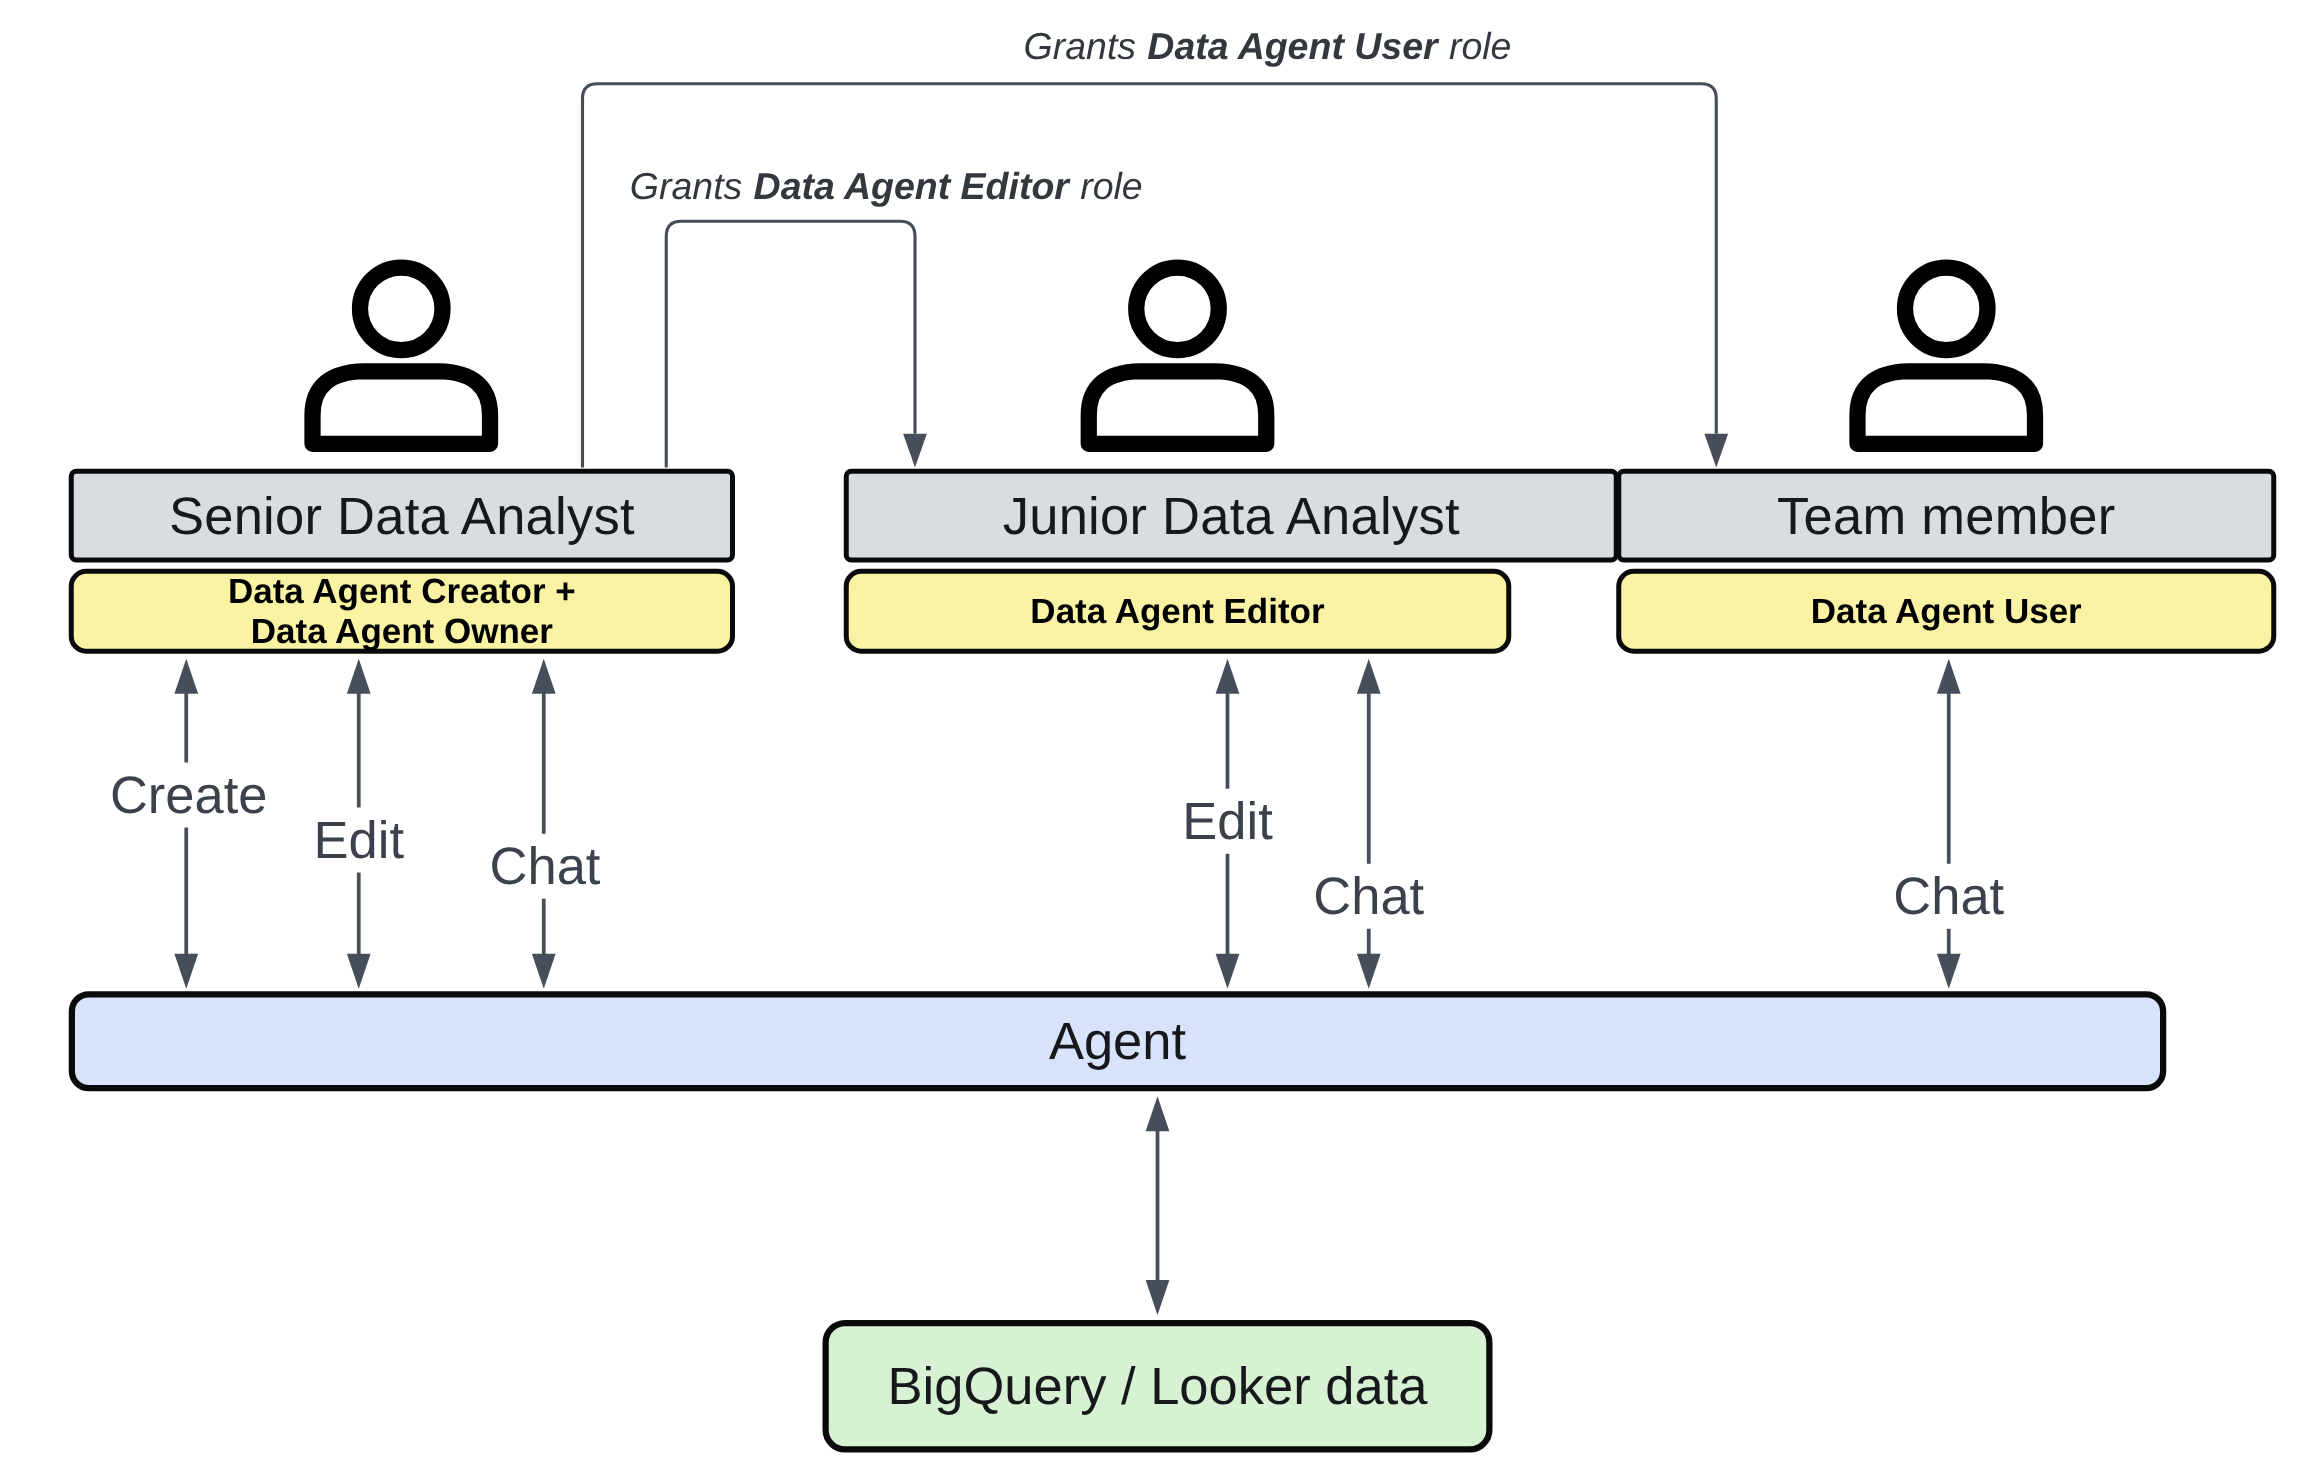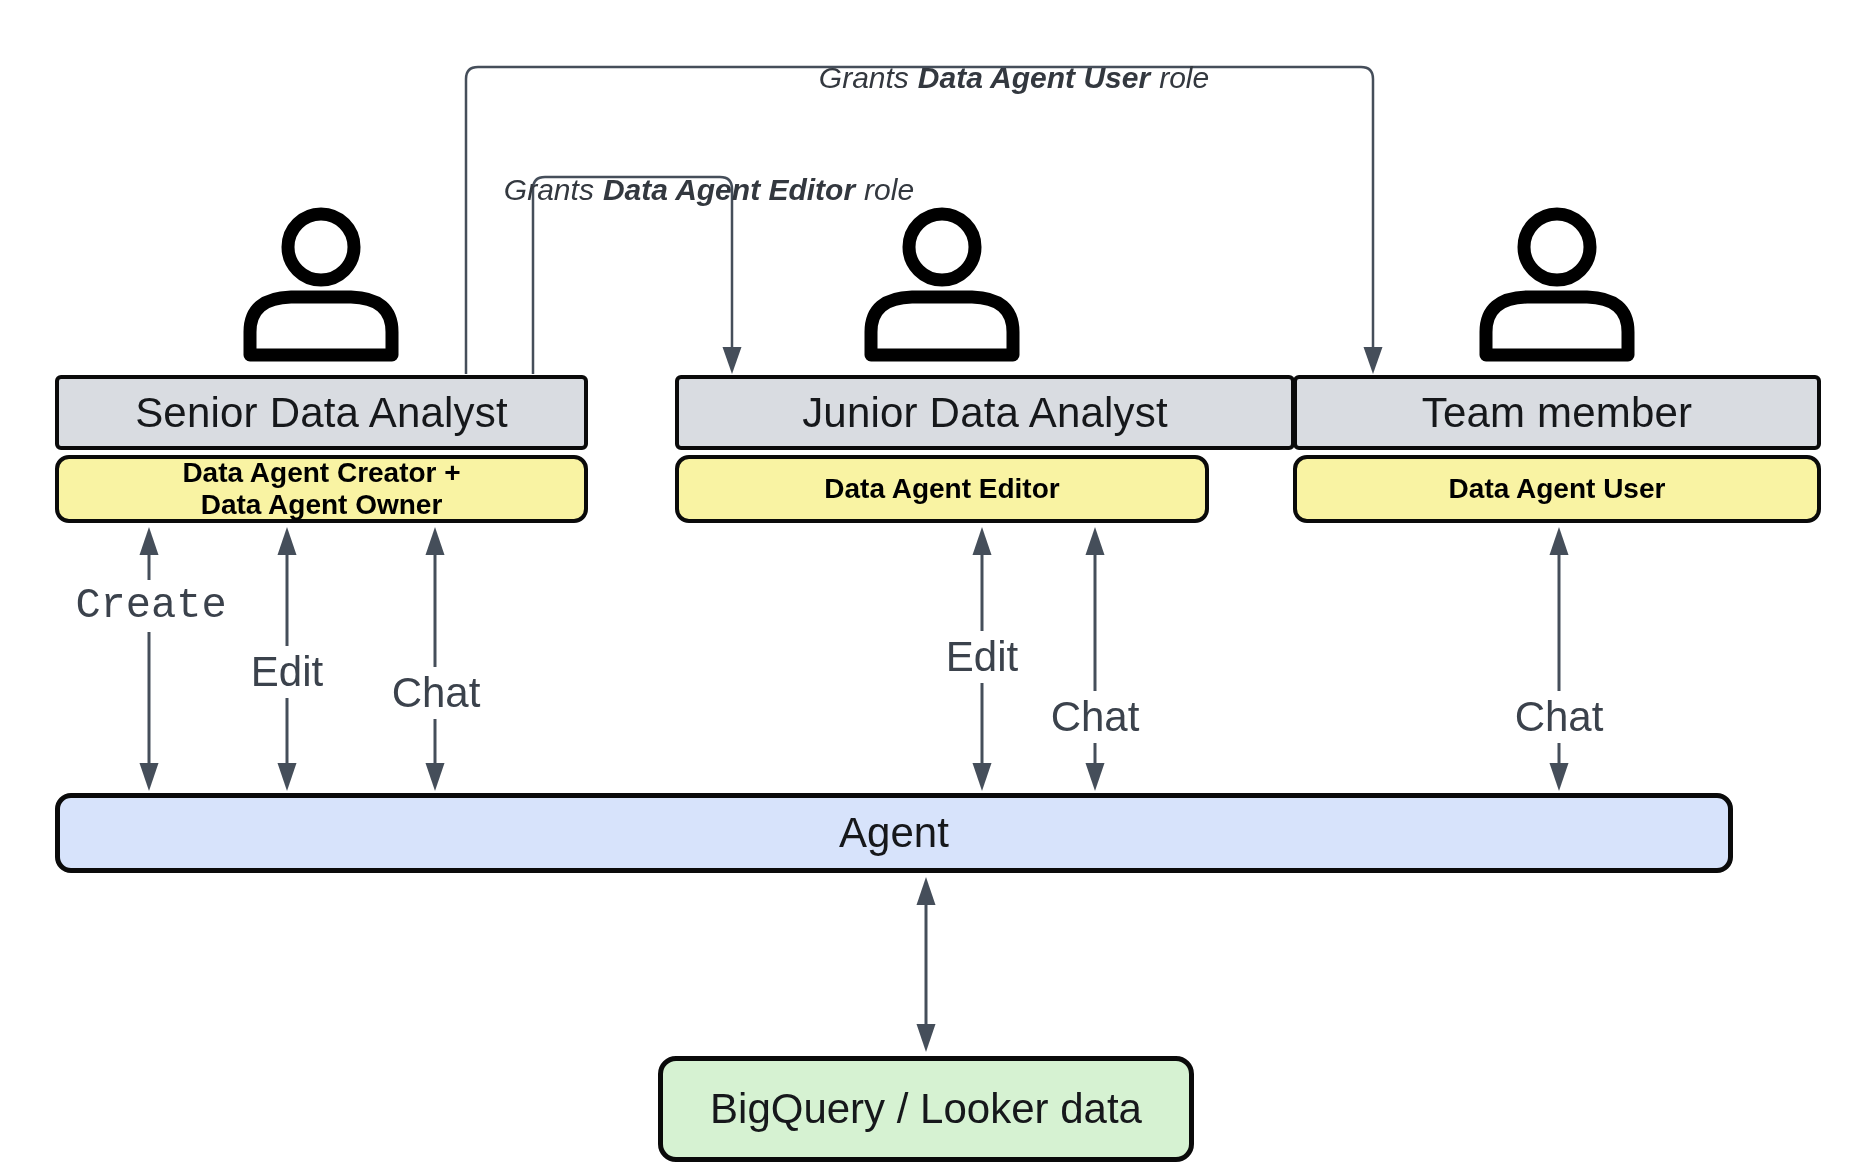--- a/index.html
+++ b/index.html
@@ -45,21 +45,21 @@
     font-size:42px;color:var(--ink);
   }
   .action-label{
     position:absolute;transform:translate(-50%,-50%);
     background:#ffffff;padding:2px 10px;
     font-size:42px;color:var(--label-ink);white-space:nowrap;
   }
   .grant-label{
     position:absolute;transform:translate(-50%,-50%);
     display:flex;gap:9px;white-space:nowrap;
-    font-size:30px;font-style:italic;color:#33383f;margin-top:40px;
+    font-size:30px;font-style:italic;color:#33383f;
   }
   .grant-label .bold{font-weight:700;}
 </style>
 </head>
 <body>
 
 <div class="canvas">
 
   <svg class="wires" viewBox="0 0 1852 1176">
 
@@ -139,21 +139,21 @@
   <div class="title-box" style="left:55px;width:533px;">Senior Data Analyst</div>
   <div class="role-box" style="left:55px;width:533px;">Data Agent Creator +
 Data Agent Owner</div>
 
   <div class="title-box" style="left:675px;width:620px;">Junior Data Analyst</div>
   <div class="role-box" style="left:675px;width:534px;">Data Agent Editor</div>
 
   <div class="title-box" style="left:1293px;width:528px;">Team member</div>
   <div class="role-box" style="left:1293px;width:528px;">Data Agent User</div>
 
-  <div class="action-label" style="left:151px;top:606px;font-family:Liberation Mono, monospace;">Create</div>
+  <div class="action-label" style="left:151px;top:636px;">Create</div>
   <div class="action-label" style="left:287px;top:672px;">Edit</div>
   <div class="action-label" style="left:436px;top:693px;">Chat</div>
   <div class="action-label" style="left:982px;top:657px;">Edit</div>
   <div class="action-label" style="left:1095px;top:717px;">Chat</div>
   <div class="action-label" style="left:1559px;top:717px;">Chat</div>
 
   <div class="agent-bar">Agent</div>
   <div class="data-source-box">BigQuery / Looker data</div>
 
 </div>

